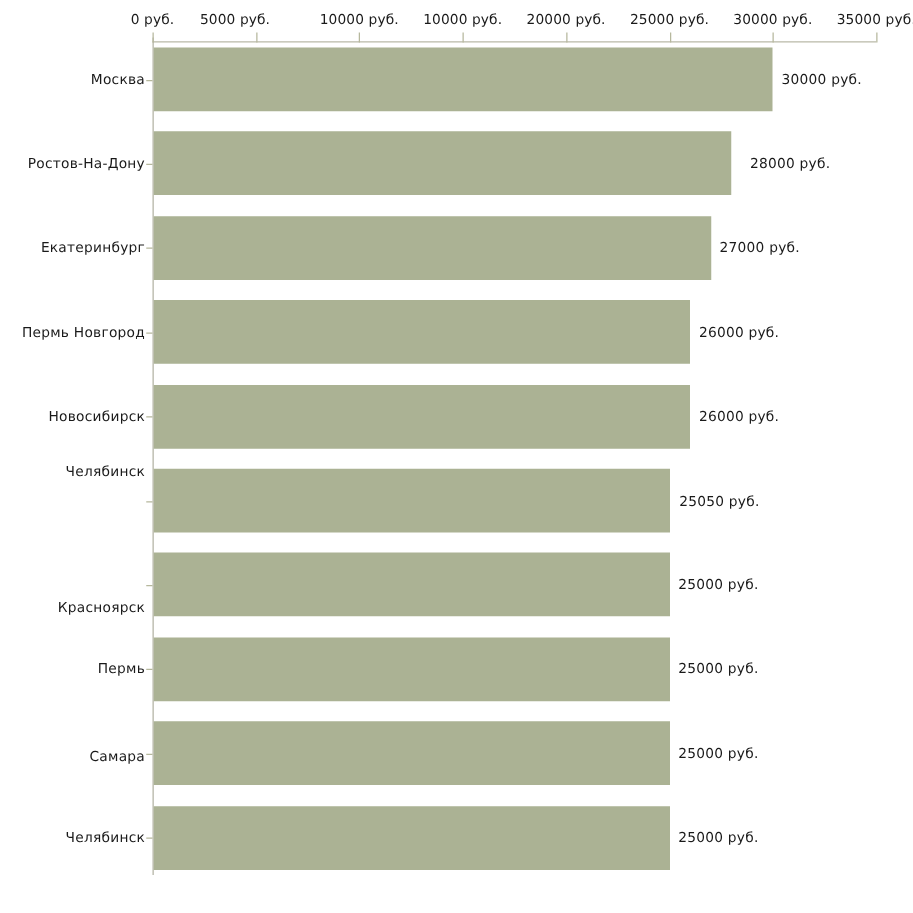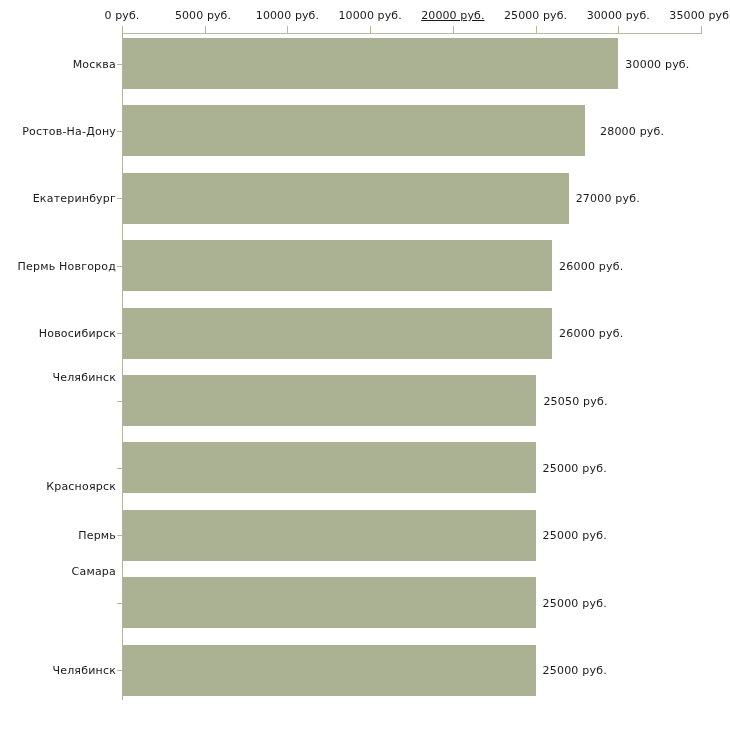--- a/index.html
+++ b/index.html
@@ -108,24 +108,24 @@
       <div class="xtick-mark" style="left: 205px;"></div>
       <div class="xtick-mark" style="left: 287px;"></div>
       <div class="xtick-mark" style="left: 370px;"></div>
       <div class="xtick-mark" style="left: 453px;"></div>
       <div class="xtick-mark" style="left: 536px;"></div>
       <div class="xtick-mark" style="left: 618px;"></div>
       <div class="xtick-mark" style="left: 701px;"></div>
     </div>
   <div id="xlabels">
       <div class="xtick-label" style="left: 122px;">0 руб.</div>
-      <div class="xtick-label" style="left: 203px; text-align: center;">5000 руб.</div>
+      <div class="xtick-label" style="left: 188px; text-align: center;">5000 руб.</div>
       <div class="xtick-label" style="left: 287.429px;">10000 руб.</div>
       <div class="xtick-label" style="left: 370.143px;">10000 руб.</div>
-      <div class="xtick-label" style="left: 452.857px; text-decoration: underline;">20000 руб.</div>
+      <div class="xtick-label" style="left: 452.857px;">20000 руб.</div>
       <div class="xtick-label" style="left: 535.571px;">25000 руб.</div>
       <div class="xtick-label" style="left: 618.286px;">30000 руб.</div>
       <div class="xtick-label" style="left: 701px;">35000 руб.</div>
     </div>
   <div id="yticks">
       <div class="ytick-mark" style="top: 64px;"></div>
       <div class="ytick-mark" style="top: 131px;"></div>
       <div class="ytick-mark" style="top: 198px;"></div>
       <div class="ytick-mark" style="top: 266px;"></div>
       <div class="ytick-mark" style="top: 333px;"></div>
@@ -137,21 +137,21 @@
     </div>
   <div id="catlabels">
       <div class="cat-label" style="top: 63.5px;">Москва</div>
       <div class="cat-label" style="top: 130.9px;">Ростов-На-Дону</div>
       <div class="cat-label" style="top: 198.3px;">Екатеринбург</div>
       <div class="cat-label" style="top: 265.7px;">Пермь Новгород</div>
       <div class="cat-label" style="top: 333.1px;">Новосибирск</div>
       <div class="cat-label" style="top: 377px;">Челябинск</div>
       <div class="cat-label" style="top: 486px; margin-left: 39px;">Красноярск</div>
       <div class="cat-label" style="top: 535.3px; text-align: right;">Пермь</div>
-      <div class="cat-label" style="top: 571px;">Самара</div>
+      <div class="cat-label" style="top: 605px;">Самара</div>
       <div class="cat-label" style="top: 670.1px;">Челябинск</div>
     </div>
   <div id="bars">
       <div class="bar" title="Москва: 30000 руб." style="top: 38px; height: 51px; width: 495.286px; background: rgb(171, 178, 148);"></div>
       <div class="bar" title="Ростов-На-Дону: 28000 руб." style="top: 105.4px; height: 51px; width: 462.2px; background: rgb(171, 178, 148);"></div>
       <div class="bar" title="Екатеринбург: 27000 руб." style="top: 172.8px; height: 51px; width: 445.657px; background: rgb(171, 178, 148);"></div>
       <div class="bar" title="Нижний Новгород: 26000 руб." style="top: 240.2px; height: 51px; width: 429.114px; background: rgb(171, 178, 148);"></div>
       <div class="bar" title="Новосибирск: 26000 руб." style="top: 307.6px; height: 51px; width: 429.114px; background: rgb(171, 178, 148);"></div>
       <div class="bar" title="Челябинск: 25050 руб." style="top: 375px; height: 51px; width: 413.399px; background: rgb(171, 178, 148);"></div>
       <div class="bar" title="Красноярск: 25000 руб." style="top: 442.4px; height: 51px; width: 412.571px; background: rgb(171, 178, 148);"></div>

